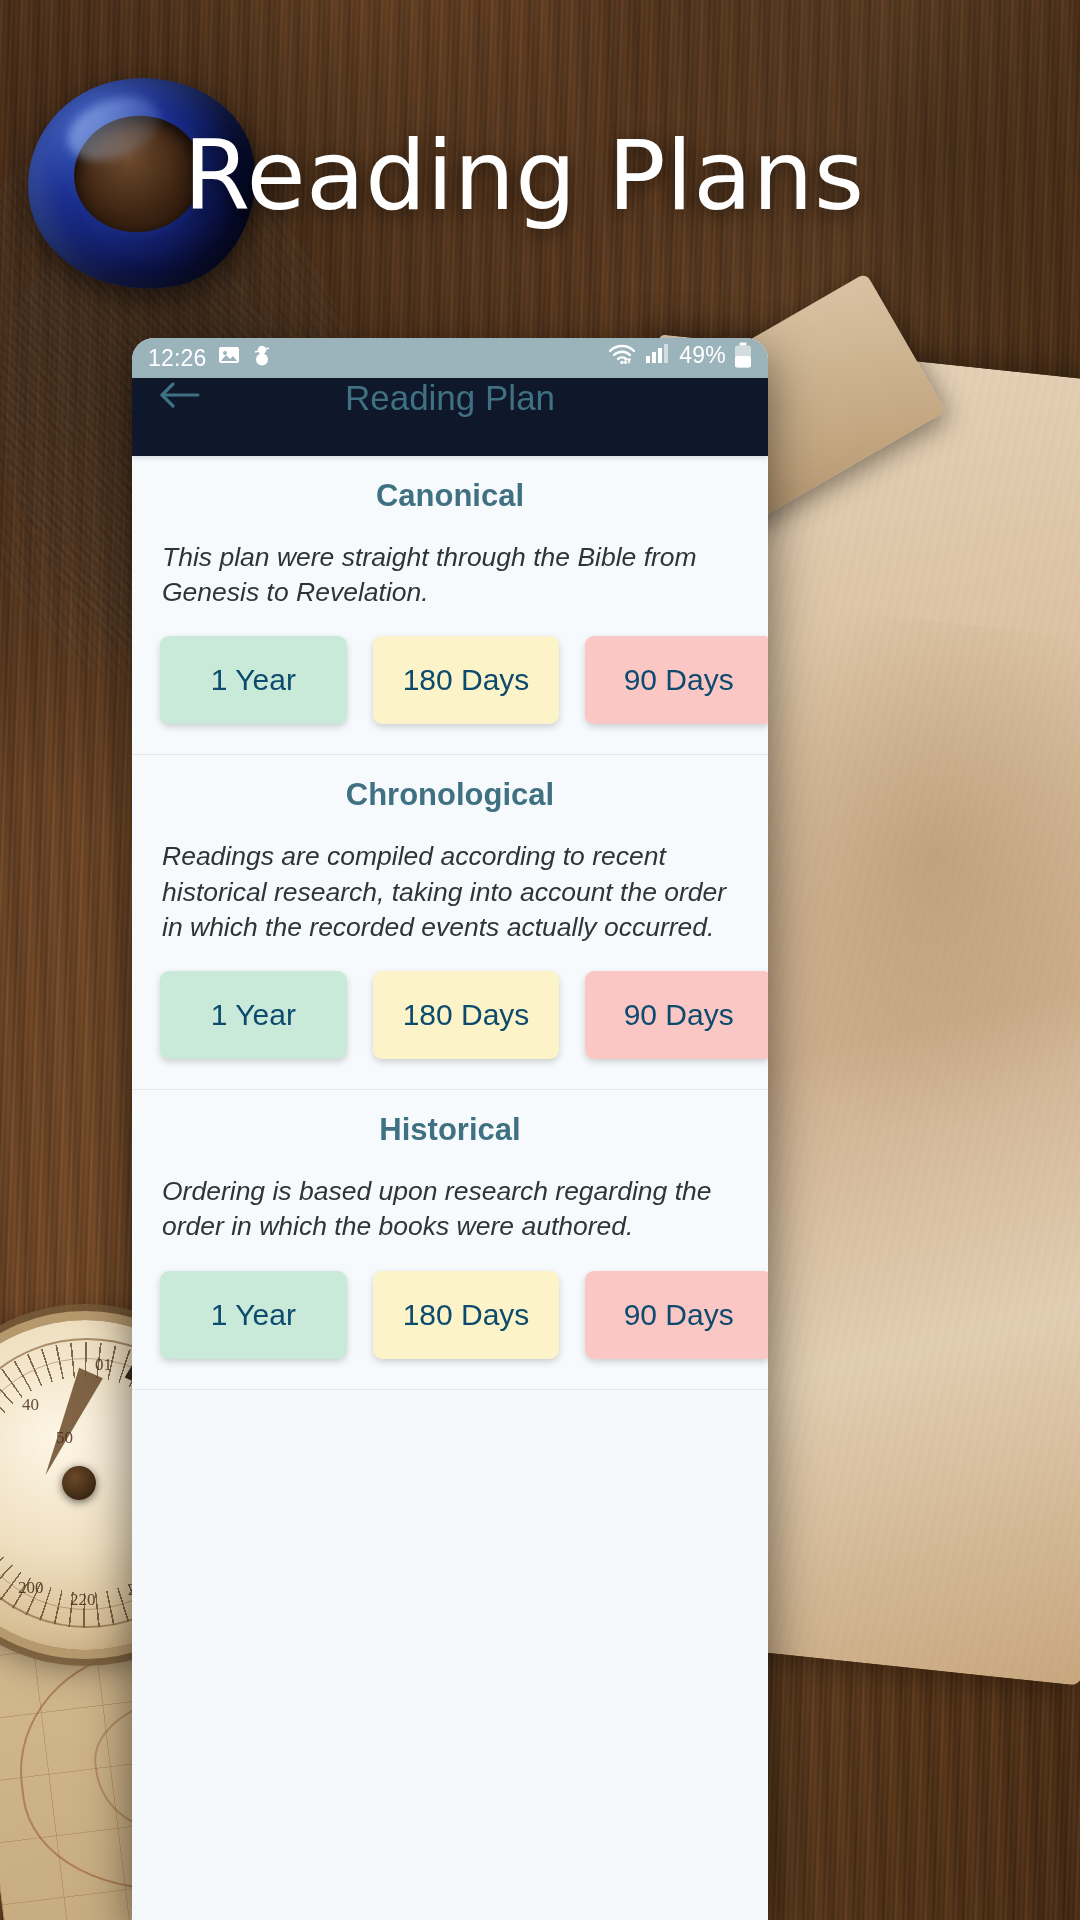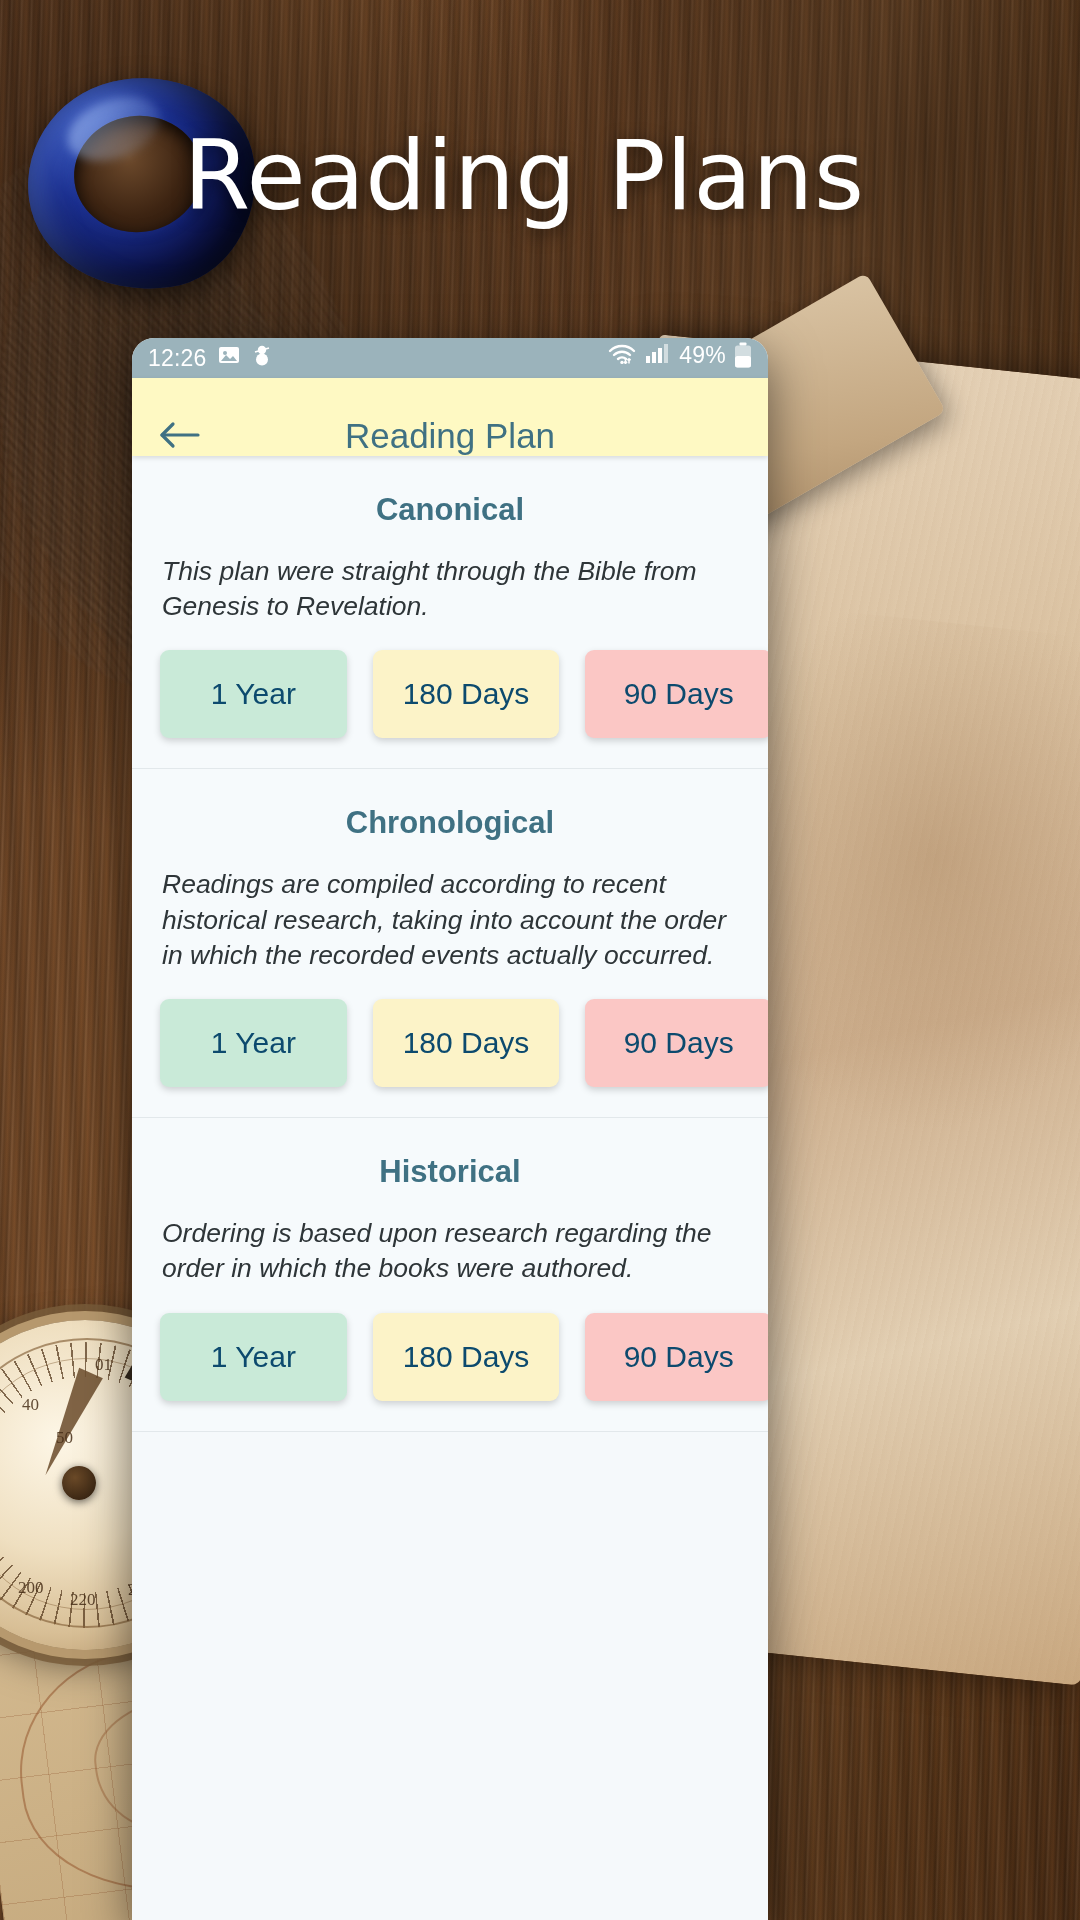--- a/index.html
+++ b/index.html
@@ -330,23 +330,23 @@
     box-sizing: border-box;
   }
   .sb-left { display: flex; align-items: center; gap: 10px; }
   .sb-time { font-size: 23px; letter-spacing: 0.2px; }
   .sb-right { margin-left: auto; display: flex; align-items: flex-start; gap: 8px; }
   .sb-pct { font-size: 23px; letter-spacing: 0.2px; }
 
   
   .appbar {
     height: 78px;
-    background: #fef9c3;
+    background: #0f172a;
     display: flex;
-    align-items: flex-end;
+    align-items: flex-start;
     position: relative;
     box-shadow: 0 2px 5px rgba(0,0,0,0.13);
     z-index: 3;
   }
   .back-btn {
     width: 66px;
     display: flex;
     align-items: center;
     justify-content: center;
     margin-left: 14px;
@@ -363,21 +363,21 @@
   }
 
   
   .content {
     background: #f5f9fb;
     height: 1464px;
     overflow: hidden;
   }
   .plan-card {
     background: #f6fafc;
-    padding: 36px 0 30px 0;
+    padding: 22px 0 30px 0;
     border-bottom: 1px solid #e2e8eb;
     position: relative;
   }
   .plan-title {
     text-align: center;
     color: #3f7183;
     font-size: 31px;
     font-weight: bold;
     margin-bottom: 26px;
   }

